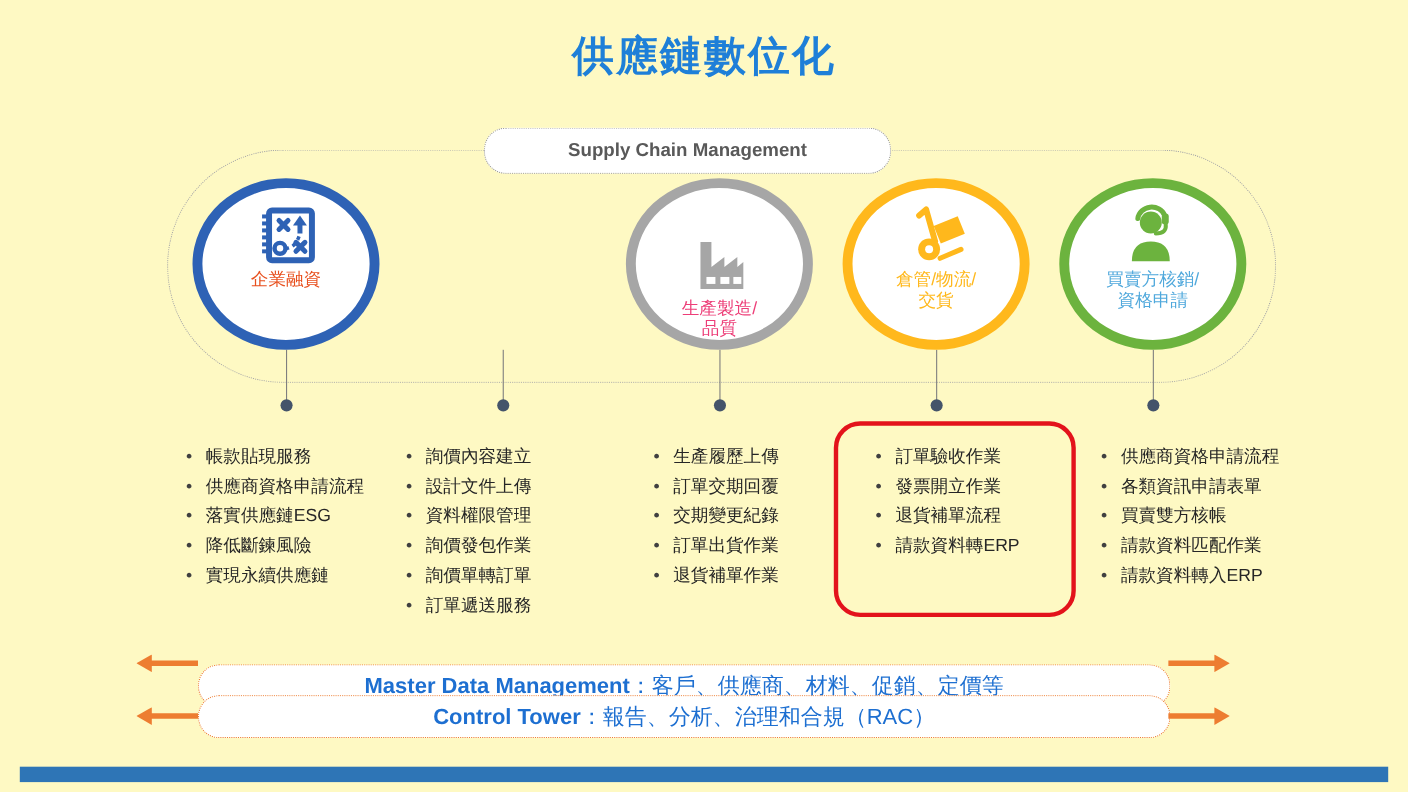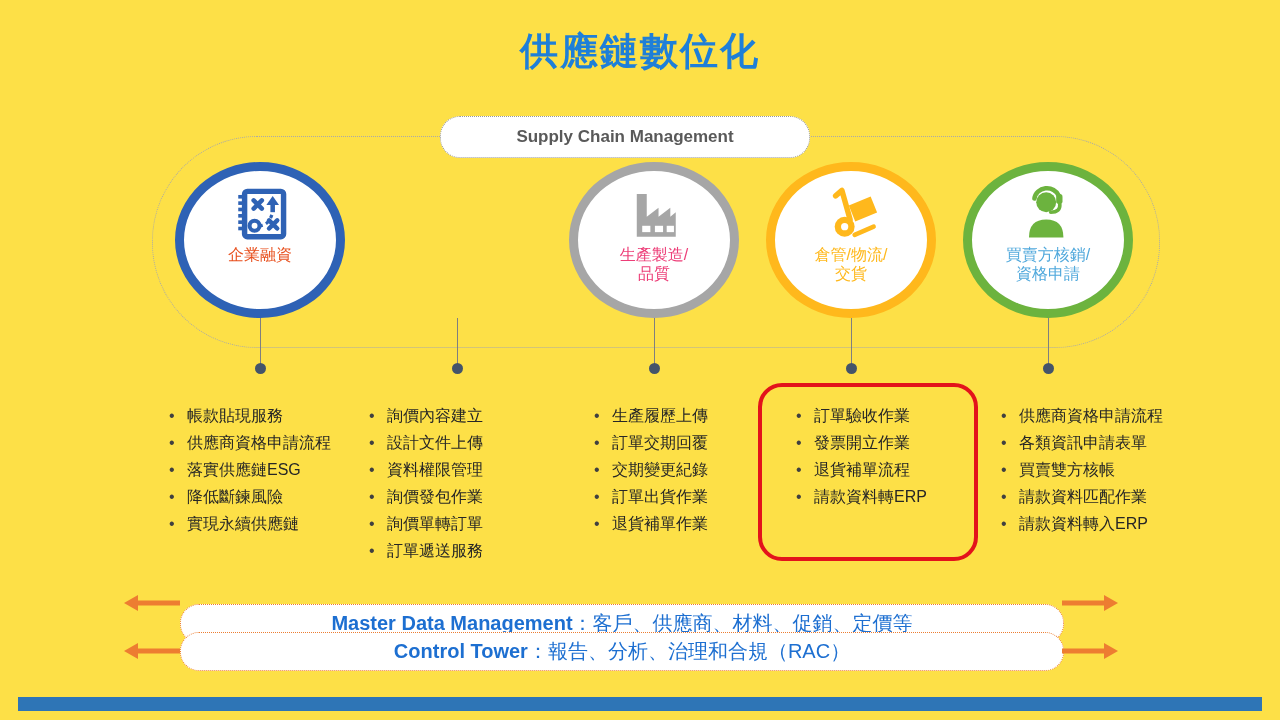--- a/index.html
+++ b/index.html
@@ -1,16 +1,16 @@
 <!DOCTYPE html>
 <html><head>
 <meta charset="utf-8">
 <style>
   html,body{margin:0;padding:0;background:#fff;}
-  #canvas{position:relative;width:1280px;height:720px;background:#fde047;overflow:hidden;
+  #canvas{position:relative;width:1280px;height:720px;background:#fef9c3;overflow:hidden;
           font-family:"Liberation Sans","DejaVu Sans",sans-serif;}
 
   .title{position:absolute;top:26px;left:0;width:100%;text-align:center;margin:0;
          font-size:38px;font-weight:700;color:#1E7FD8;letter-spacing:2px;}
 
   .stadium{position:absolute;left:152px;top:136px;width:1006px;height:210px;
            border:1.5px dotted #A9A9A9;border-radius:105px;background:transparent;}
 
   .pill{position:absolute;left:440px;top:116px;width:368px;height:40px;background:#fff;
         border:1.5px dotted #9A9A9A;border-radius:20px;display:flex;align-items:center;
@@ -87,21 +87,21 @@
         <polygon points="46,12 39,22 53,22" fill="currentColor"></polygon>
         <circle cx="26" cy="45" r="5.5" fill="none" stroke="currentColor" stroke-width="4.5"></circle>
       </svg>
     </span>
     <span class="stage-label" style="color: rgb(232, 80, 30);">
       <span>企業融資</span>
     </span>
   </div>
 
 
-  <div class="circle c2" style="border-color: rgb(166, 166, 166); color: rgb(166, 166, 166);">
+  <div class="circle c2" style="border-color: rgb(166, 166, 166); color: rgb(166, 166, 166); justify-content: flex-end;">
     <span class="icon">
       <svg viewBox="0 0 64 64" width="58" height="58">
         <path d="M13 57 V10 h11 v25 l13 -10 v10 l13 -10 v10 l6 -5 v27 Z" fill="currentColor"></path>
         <rect x="19" y="45" width="9" height="7" fill="#ffffff"></rect>
         <rect x="33" y="45" width="9" height="7" fill="#ffffff"></rect>
         <rect x="46" y="45" width="8" height="7" fill="#ffffff"></rect>
       </svg>
     </span>
     <span class="stage-label" style="color: rgb(237, 62, 120);">
       <span>生產製造/</span>

